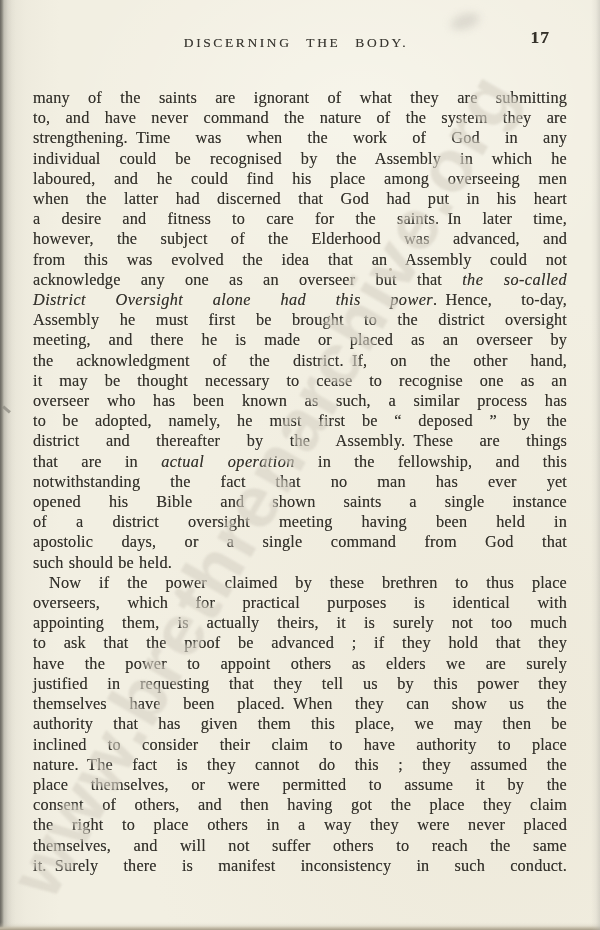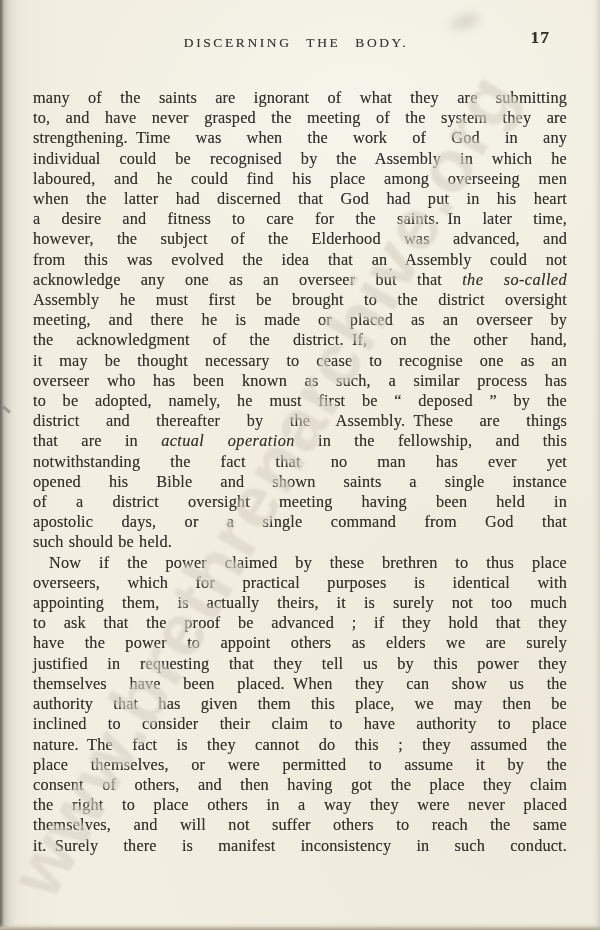--- a/index.html
+++ b/index.html
@@ -54,29 +54,30 @@
 
 <div class="page">
 
   <div class="running-head">DISCERNING THE BODY.</div>
 
   <div class="page-number">17</div>
 
   <div class="body-text">
       <div>
         <div class="line j"><span>many of the saints are ignorant of what they are submitting</span></div>
-        <div class="line j"><span>to, and have never grasped the meeting of the system they are</span></div>
+        <div class="line j"><span>to, and have never command the nature of the system they are</span></div>
         <div class="line j"><span>strengthening. Time was when the work of God in any</span></div>
         <div class="line j"><span>individual could be recognised by the Assembly in which he</span></div>
         <div class="line j"><span>laboured, and he could find his place among overseeing men</span></div>
         <div class="line j"><span>when the latter had discerned that God had put in his heart</span></div>
         <div class="line j"><span>a desire and fitness to care for the saints. In later time,</span></div>
         <div class="line j"><span>however, the subject of the Elderhood was advanced, and</span></div>
         <div class="line j"><span>from this was evolved the idea that an Assembly could not</span></div>
         <div class="line j"><span>acknowledge any one as an overseer but that </span><span class="it">the so-called</span></div>
+        <div class="line j"><span class="it">District Oversight alone had this power</span><span>. Hence, to-day,</span></div>
         <div class="line j"><span>Assembly he must first be brought to the district oversight</span></div>
         <div class="line j"><span>meeting, and there he is made or placed as an overseer by</span></div>
         <div class="line j"><span>the acknowledgment of the district. If, on the other hand,</span></div>
         <div class="line j"><span>it may be thought necessary to cease to recognise one as an</span></div>
         <div class="line j"><span>overseer who has been known as such, a similar process has</span></div>
         <div class="line j"><span>to be adopted, namely, he must first be “ deposed ” by the</span></div>
         <div class="line j"><span>district and thereafter by the Assembly. These are things</span></div>
         <div class="line j"><span>that are in </span><span class="it">actual operation</span><span> in the fellowship, and this</span></div>
         <div class="line j"><span>notwithstanding the fact that no man has ever yet</span></div>
         <div class="line j"><span>opened his Bible and shown saints a single instance</span></div>

